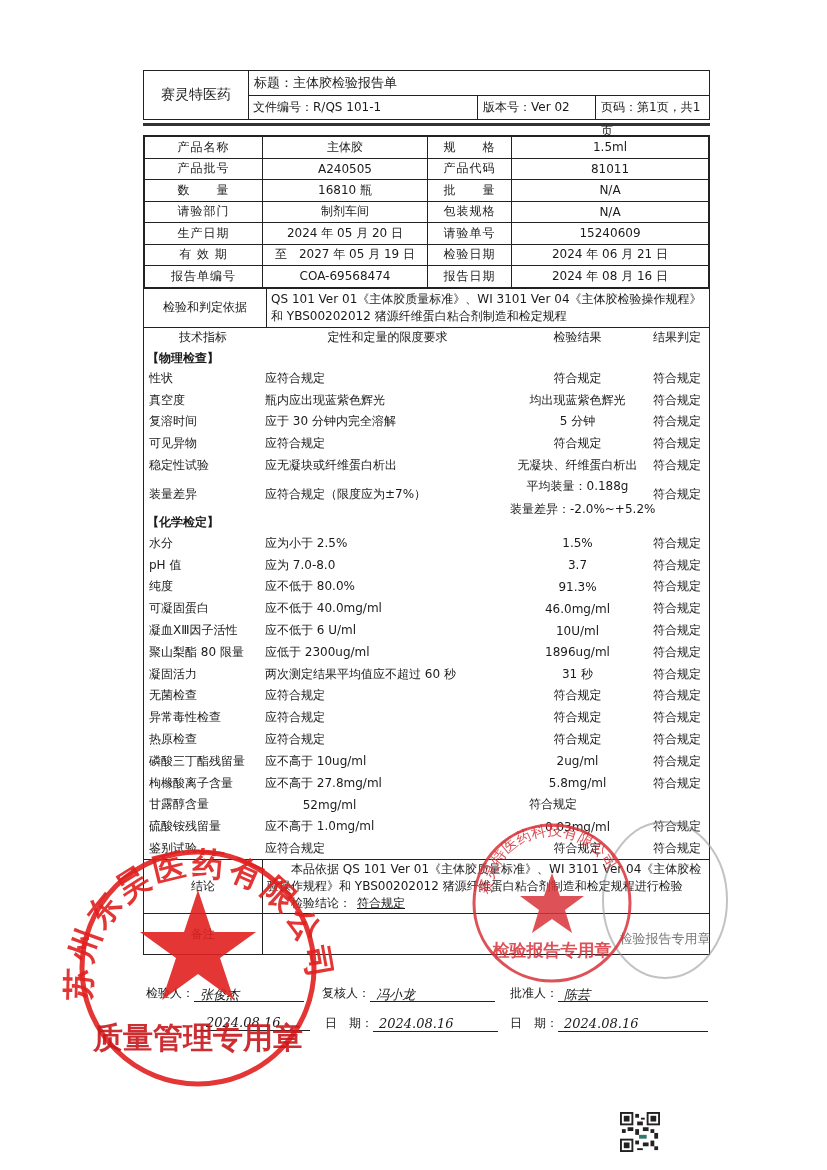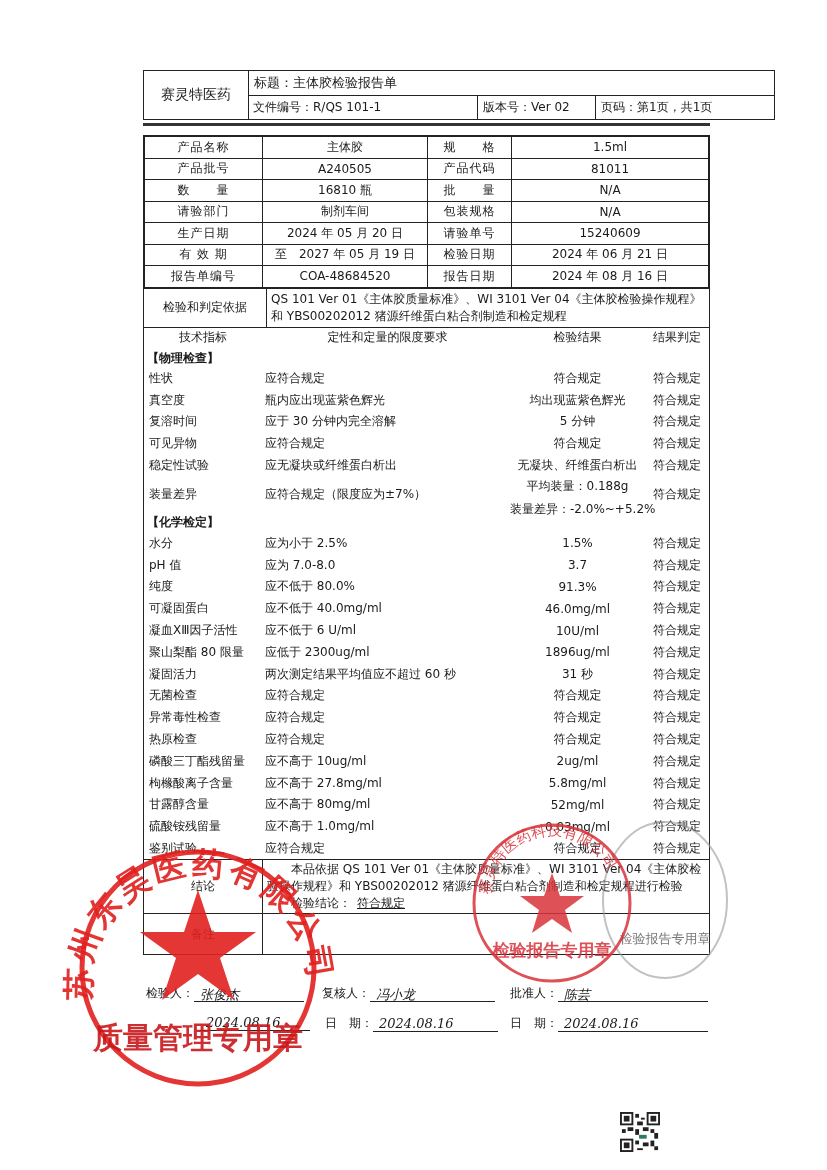--- a/index.html
+++ b/index.html
@@ -1,21 +1,21 @@
 <!DOCTYPE html>
 <html><head>
 <meta charset="utf-8">
 <style>
   html, body { margin: 0; padding: 0; }
   body {
     width: 827px; height: 1170px; background: #ffffff; position: relative; overflow: hidden;
     font-family: "DejaVu Sans", "Liberation Sans", sans-serif; color: #1a1a1a;
   }
   
-  .hdr { position: absolute; left: 143px; top: 70px; width: 632px; height: 50px; border: 1.5px solid #222; box-sizing: border-box; }
+  .hdr { position: absolute; left: 143px; top: 70px; width: 567px; height: 50px; border: 1.5px solid #222; box-sizing: border-box; }
   .hdr .company { position: absolute; left: 0; top: 0; width: 104px; height: 100%; border-right: 1px solid #222; display: flex; align-items: center; justify-content: center; font-size: 14px; }
   .hdr .title { position: absolute; left: 104px; top: 0; right: 0; height: 24px; border-bottom: 1px solid #222; font-size: 13px; line-height: 24px; padding-left: 6px; }
   .hdr .meta { position: absolute; left: 104px; top: 24px; right: 0; bottom: 0; display: flex; font-size: 12px; }
   .hdr .meta div { line-height: 24px; padding-left: 5px; box-sizing: border-box; border-right: 1px solid #222; }
   .hdr .meta div:last-child { border-right: none; }
   .hdr-line { position: absolute; left: 143px; top: 123px; width: 567px; height: 3px; background: #333; }
 
   
   .main { position: absolute; left: 143px; top: 135px; width: 567px; border: 1.5px solid #222; box-sizing: border-box; }
   table.info { width: 100%; border-collapse: collapse; font-size: 12px; }
@@ -105,21 +105,21 @@
           <td>15240609</td>
         </tr>
         <tr>
           <td class="lbl">有 效 期</td>
           <td>至　2027 年 05 月 19 日</td>
           <td class="lbl">检验日期</td>
           <td>2024 年 06 月 21 日</td>
         </tr>
         <tr>
           <td class="lbl">报告单编号</td>
-          <td>COA-48684520</td>
+          <td>COA-69568474</td>
           <td class="lbl">报告日期</td>
           <td>2024 年 08 月 16 日</td>
         </tr>
       </tbody>
   </table>
   <div class="basis">
     <div class="lbl">检验和判定依据</div>
     <div class="val">QS 101 Ver 01《主体胶质量标准》、WI 3101 Ver 04《主体胶检验操作规程》和 YBS00202012 猪源纤维蛋白粘合剂制造和检定规程</div>
   </div>
   <div class="colhdr">
@@ -239,21 +239,20 @@
         <div class="c4">符合规定</div>
       </div>
       <div class="row">
         <div class="c1">枸橼酸离子含量</div>
         <div class="c2">应不高于 27.8mg/ml</div>
         <div class="c3">5.8mg/ml</div>
         <div class="c4">符合规定</div>
       </div>
       <div class="row">
         <div class="c1">甘露醇含量</div>
-        <div class="c2">应不高于 80mg/ml</div>
         <div class="c3">52mg/ml</div>
         <div class="c4">符合规定</div>
       </div>
       <div class="row">
         <div class="c1">硫酸铵残留量</div>
         <div class="c2">应不高于 1.0mg/ml</div>
         <div class="c3">0.03mg/ml</div>
         <div class="c4">符合规定</div>
       </div>
       <div class="row">

